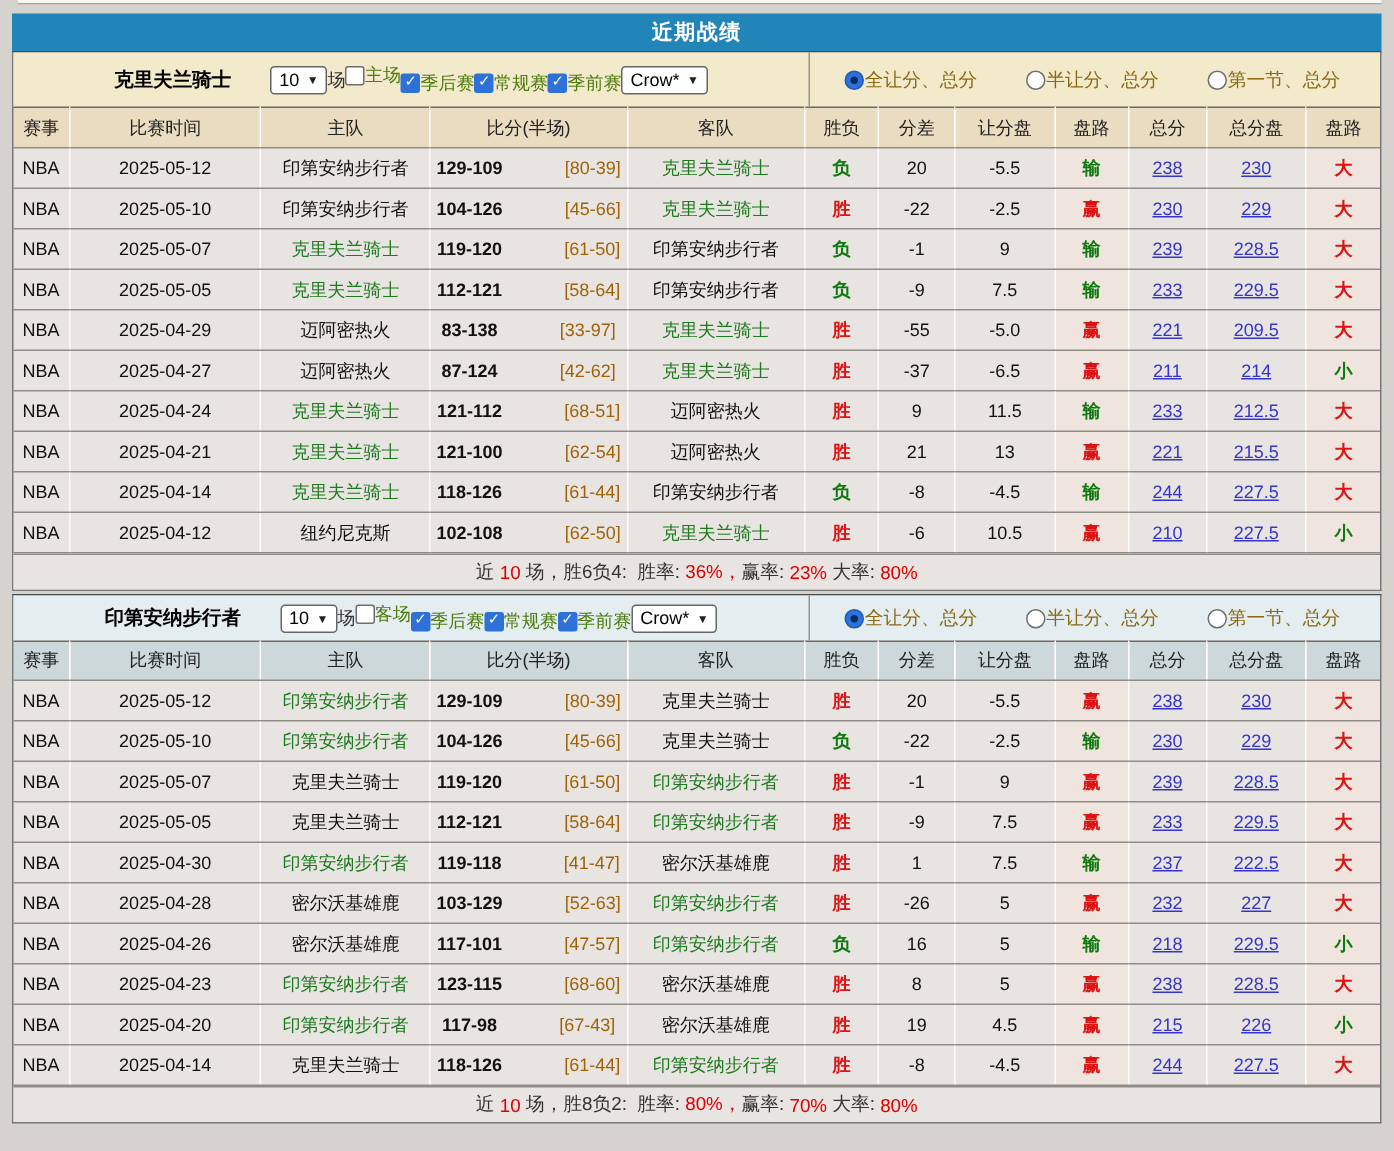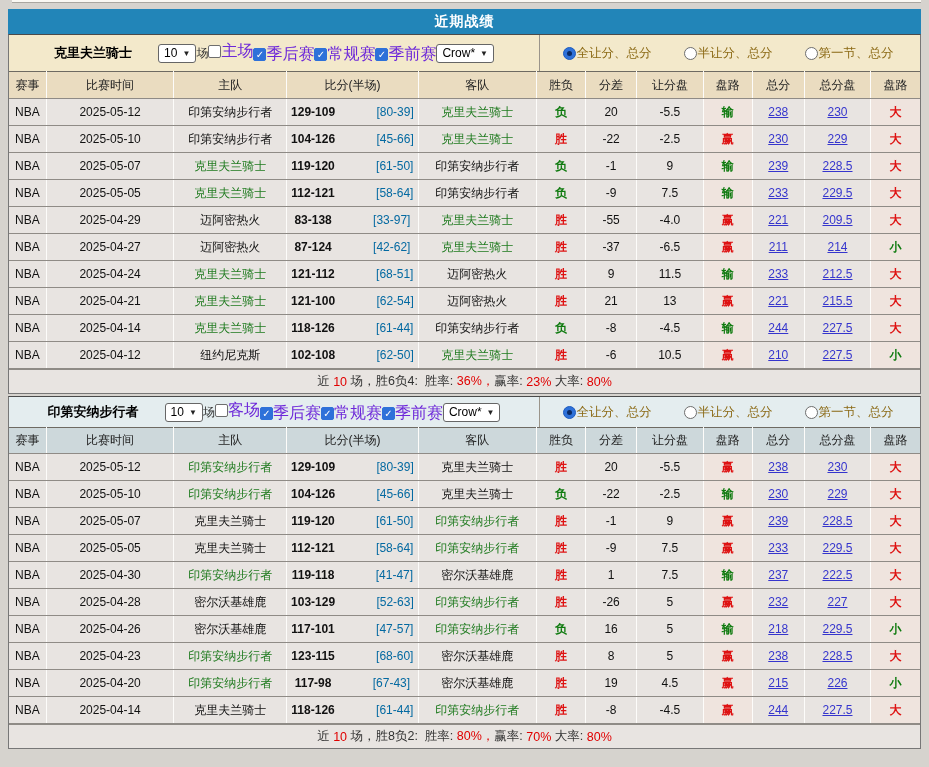--- a/index.html
+++ b/index.html
@@ -39,21 +39,21 @@
   }
   .sel .arrow { font-size: 8px; color: #222; }
   .flabel { font-size: 12px; color: #333; white-space: nowrap; }
   .cb-item { display: inline-flex; align-items: center; white-space: nowrap; }
   .cb {
     width: 13px; height: 13px; border: 1px solid #6e6e6e; border-radius: 2px;
     background: #fff; display: inline-flex; align-items: center; justify-content: center;
     font-size: 10px; line-height: 1; color: #fff; font-weight: bold;
   }
   .cb.checked { background: #2E71D9; border-color: #2E71D9; }
-  .cb-label { font-size: 16px; color: #6d28d9; }
+  .cb-label { font-size: 12px; color: #4d7c0f; }
   .rd-item { display: inline-flex; align-items: center; margin-right: 4px; white-space: nowrap; }
   .rd {
     width: 13px; height: 13px; border: 1px solid #6e6e6e; border-radius: 50%;
     background: #fff; display: inline-flex; align-items: center; justify-content: center; margin-right: 1px;
   }
   .rd.selected { background: #2E71D9; border-color: #1D5BBF; }
   .rd.selected::after { content: ''; width: 5px; height: 5px; border-radius: 50%; background: #0A2A66; }
   .rd-label { font-size: 12.5px; color: #8B6914; }
 
   
@@ -67,21 +67,21 @@
     border-left: 1px solid #FDFCFA; border-right: 1px solid #FDFCFA;
     overflow: hidden; white-space: nowrap;
   }
   th:first-child, td:first-child { border-left: none; margin-top: 33px; }
   th:last-child, td:last-child { border-right: none; }
   .s1 th { background: #EADCC0; color: #222; border-top-color: #6e6a62; }
   .s2 th { background: #CDD8DB; color: #222; border-top-color: #6e6a62; height: 26px; }
   td { background: #E8E4E1; color: #111; }
   td.pink { background: #EFE4DE; }
   .score-main { font-weight: bold; color: #111; }
-  .score-half { color: #0369a1; margin-left: 38px; }
+  .score-half { color: #a16207; margin-left: 38px; }
   .hl { color: #1E7A1E; }
   .c-red { color: #DE1212; font-weight: bold; }
   .c-green { color: #0E7A0E; font-weight: bold; }
   .c-blue { color: #3535CD; text-decoration: underline; }
 
   
   .summary {
     height: 24px; background: #E8E4E1; border-top: 1px solid #8F8B86;
     display: flex; align-items: center; justify-content: center;
     font-size: 12.5px; color: #333; white-space: pre;
@@ -228,21 +228,21 @@
               <td class="pink"><span class="c-red">大</span></td>
             </tr>
             <tr>
               <td><span>NBA</span></td>
               <td><span>2025-04-29</span></td>
               <td><span>迈阿密热火</span></td>
               <td><span class="score-main">83-138</span> <span class="score-half">[33-97]</span></td>
               <td><span class="hl">克里夫兰骑士</span></td>
               <td><span class="c-red">胜</span></td>
               <td><span>-55</span></td>
-              <td><span>-4.0</span></td>
+              <td><span>-5.0</span></td>
               <td class="pink"><span class="c-red">赢</span></td>
               <td><span class="c-blue">221</span></td>
               <td><span class="c-blue">209.5</span></td>
               <td class="pink"><span class="c-red">大</span></td>
             </tr>
             <tr>
               <td><span>NBA</span></td>
               <td><span>2025-04-27</span></td>
               <td><span>迈阿密热火</span></td>
               <td><span class="score-main">87-124</span> <span class="score-half">[42-62]</span></td>

